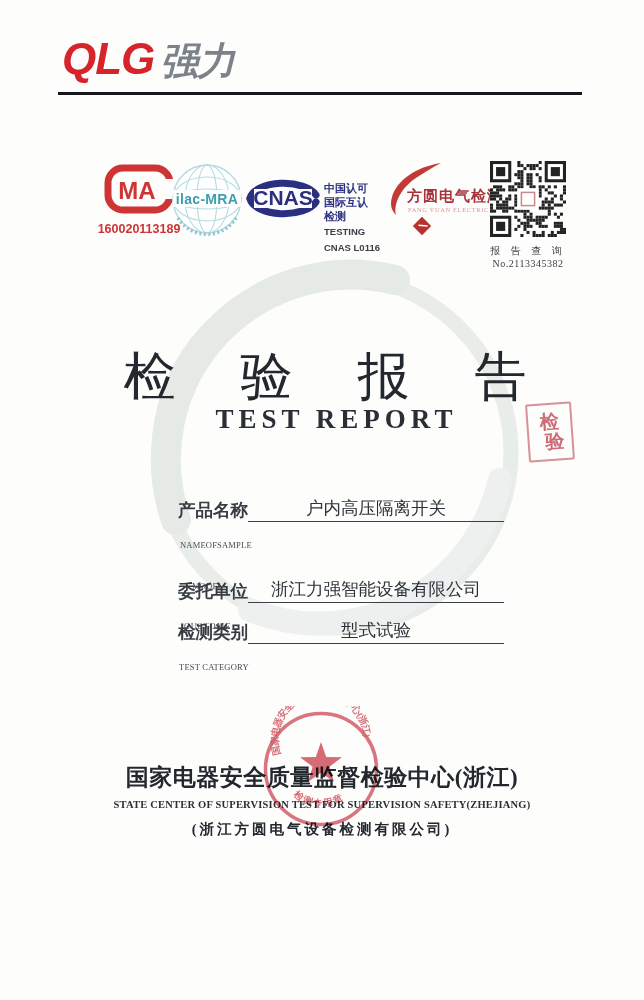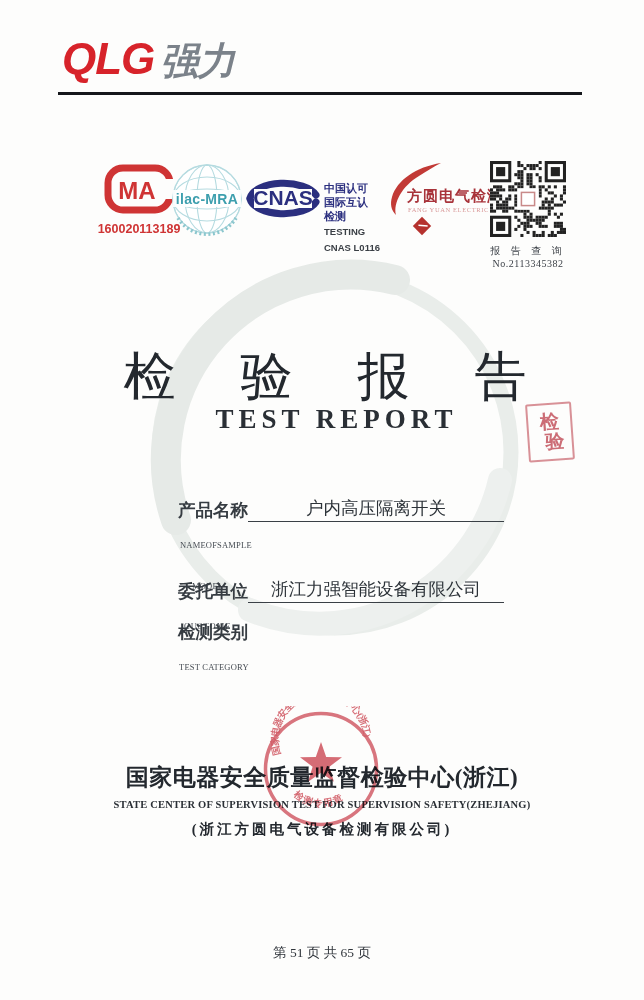--- a/index.html
+++ b/index.html
@@ -372,28 +372,28 @@
     <div class="field-sub" style="left:192px; top:581px">MODEL</div>
 
     <div class="field-row" style="top:577px">
       <span class="field-label">委托单位</span>
       <span class="field-line">浙江力强智能设备有限公司</span>
     </div>
     <div class="field-sub" style="left:184px; top:621px; letter-spacing:1px">CUSTOME</div>
 
     <div class="field-row" style="top:618px">
       <span class="field-label">检测类别</span>
+      <span class="field-line">型式试验</span>
     </div>
     <div class="field-sub" style="left:179px; top:662px">TEST CATEGORY</div>
 
     <div class="issuer-cn">国家电器安全质量监督检验中心(浙江)</div>
     <div class="issuer-en">STATE CENTER OF SUPERVISION TEST FOR SUPERVISION SAFETY(ZHEJIANG)</div>
     <div class="issuer-sub">(浙江方圆电气设备检测有限公司)</div>
 
-    <div class="footer">第 51 页 共 65 页</div>
   </div>
 
   <svg class="round-stamp" width="126" height="126" viewBox="0 0 126 126">
     <defs>
       <path id="seal-arc" d="M 22.6,48.3 A 43,43 0 1 1 103.4,48.3" fill="none"></path>
       <path id="seal-arc-bottom" d="M 34,88 A 40,40 0 0 0 92,88" fill="none"></path>
     </defs>
     <circle cx="63" cy="63" r="55.5" fill="none" stroke="rgba(205,70,82,0.85)" stroke-width="3.5"></circle>
     <polygon points="63,36 68.2,50.9 84,51.2 71.4,60.7 75.9,75.8 63,66.8 50.1,75.8 54.6,60.7 42,51.2 57.8,50.9" fill="rgba(205,70,82,0.9)"></polygon>
     <text font-size="9.5" font-weight="bold" fill="rgba(205,70,82,0.9)" letter-spacing="0.5">

